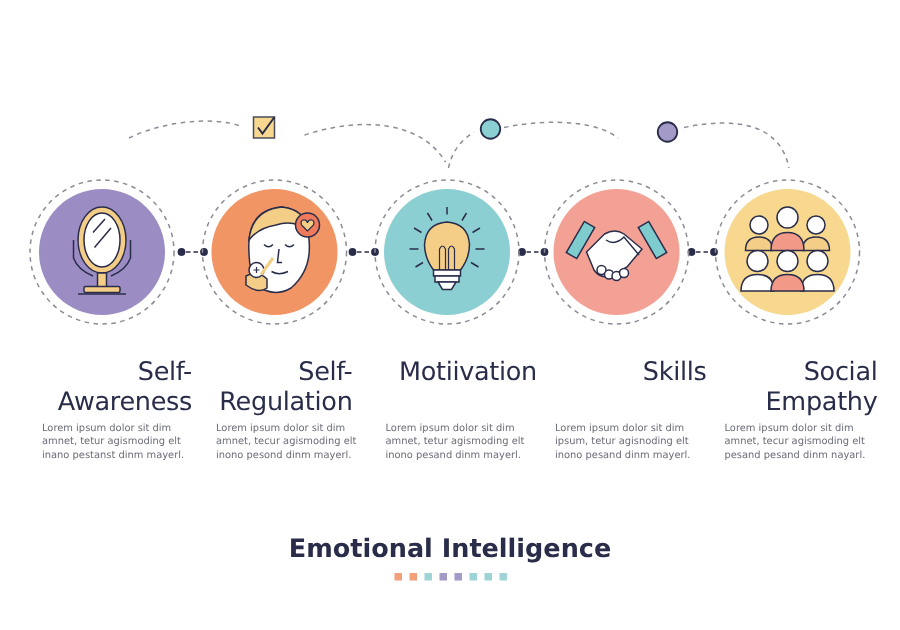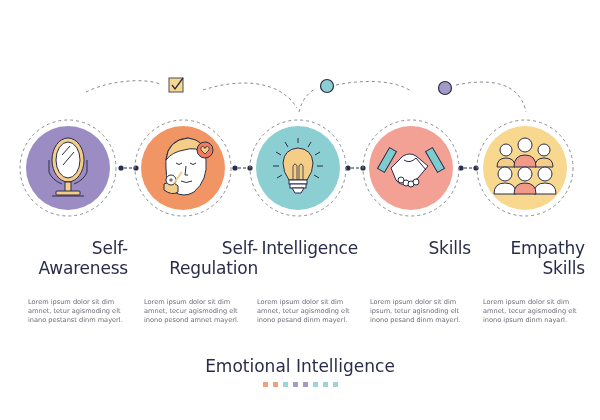--- a/index.html
+++ b/index.html
@@ -1,20 +1,20 @@
 <!DOCTYPE html>
 <html><head>
 <meta charset="utf-8">
 <style>
   html, body { margin: 0; padding: 0; background: #ffffff; }
   body { width: 600px; height: 420px; position: relative; overflow: hidden; font-family: "DejaVu Sans", sans-serif; }
   .canvas { position: absolute; left: 0; top: 0; width: 600px; height: 420px; }
   .step-title { position: absolute; top: 238px; width: 120px; text-align: right; font-size: 17px; font-weight: normal; color: #2a2d4a; letter-spacing: -0.2px; }
-  .step-desc { position: absolute; top: 298px; width: 100px; font-size: 6.6px; line-height: 9px; color: #6b6d78; }
-  .main-title { position: absolute; top: 356px; left: 0; width: 600px; text-align: center; font-size: 17px; font-weight: normal; color: #2a2d4a; }
+  .step-desc { position: absolute; top: 281px; width: 100px; font-size: 6.6px; line-height: 9px; color: #6b6d78; }
+  .main-title { position: absolute; top: 356px; left: 0; width: 600px; text-align: center; font-size: 17px; font-weight: bold; color: #2a2d4a; }
   .dots { position: absolute; top: 382px; left: 0; width: 600px; display: flex; justify-content: center; gap: 5px; }
   .dot { width: 5px; height: 5px; }
 </style>
 </head>
 <body>
 
 <svg class="canvas" viewBox="0 0 600 420" width="600" height="420">
 
   <g fill="none" stroke="#8a8c96" stroke-width="1" stroke-dasharray="3 3">
     <path d="M86 92 C 110 80, 145 78, 160 84"></path>
@@ -145,49 +145,49 @@
       <circle cx="505" cy="174" r="7" fill="#ffffff"></circle>
       <path d="M534 194 Q534 183 545 183 Q556 183 556 194 Z" fill="#ffffff"></path>
       <circle cx="545" cy="174" r="7" fill="#ffffff"></circle>
       <path d="M514 194 Q514 183 525 183 Q536 183 536 194 Z" fill="#f29a87"></path>
       <circle cx="525" cy="174" r="7" fill="#ffffff"></circle>
     </g>
   </g>
 </svg>
 
 <div class="step-title" style="left:8px">Self-Awareness</div>
-<div class="step-title" style="left:138px">Self-Regulation</div>
-<div class="step-title" style="left:238px">Intelligence</div>
+<div class="step-title" style="left:115px">Self-Regulation</div>
+<div class="step-title" style="left:238px">Motiivation</div>
 <div class="step-title" style="left:351px">Skills</div>
-<div class="step-title" style="left:465px">Empathy Skills</div>
+<div class="step-title" style="left:465px">Social Empathy</div>
 
 <div class="step-desc" style="left:28px">
   <div>Lorem ipsum dolor sit dim</div>
   <div>amnet, tetur agismoding elt</div>
   <div>inano pestanst dinm mayerl.</div>
 </div>
 <div class="step-desc" style="left:144px">
   <div>Lorem ipsum dolor sit dim</div>
   <div>amnet, tecur agismoding elt</div>
-  <div>inono pesond amnet mayerl.</div>
+  <div>inono pesond dinm mayerl.</div>
 </div>
 <div class="step-desc" style="left:257px">
   <div>Lorem ipsum dolor sit dim</div>
   <div>amnet, tetur agismoding elt</div>
   <div>inono pesand dinm mayerl.</div>
 </div>
 <div class="step-desc" style="left:370px">
   <div>Lorem ipsum dolor sit dim</div>
   <div>ipsum, tetur agisnoding elt</div>
   <div>inono pesand dinm mayerl.</div>
 </div>
 <div class="step-desc" style="left:483px">
   <div>Lorem ipsum dolor sit dim</div>
   <div>amnet, tecur agismoding elt</div>
-  <div>inono ipsum dinm nayarl.</div>
+  <div>pesand pesand dinm nayarl.</div>
 </div>
 
 <div class="main-title">Emotional Intelligence</div>
 
 <div class="dots">
   <div class="dot" style="background: rgb(241, 160, 122);"></div>
   <div class="dot" style="background: rgb(241, 160, 122);"></div>
   <div class="dot" style="background: rgb(159, 212, 214);"></div>
   <div class="dot" style="background: rgb(164, 154, 200);"></div>
   <div class="dot" style="background: rgb(164, 154, 200);"></div>

